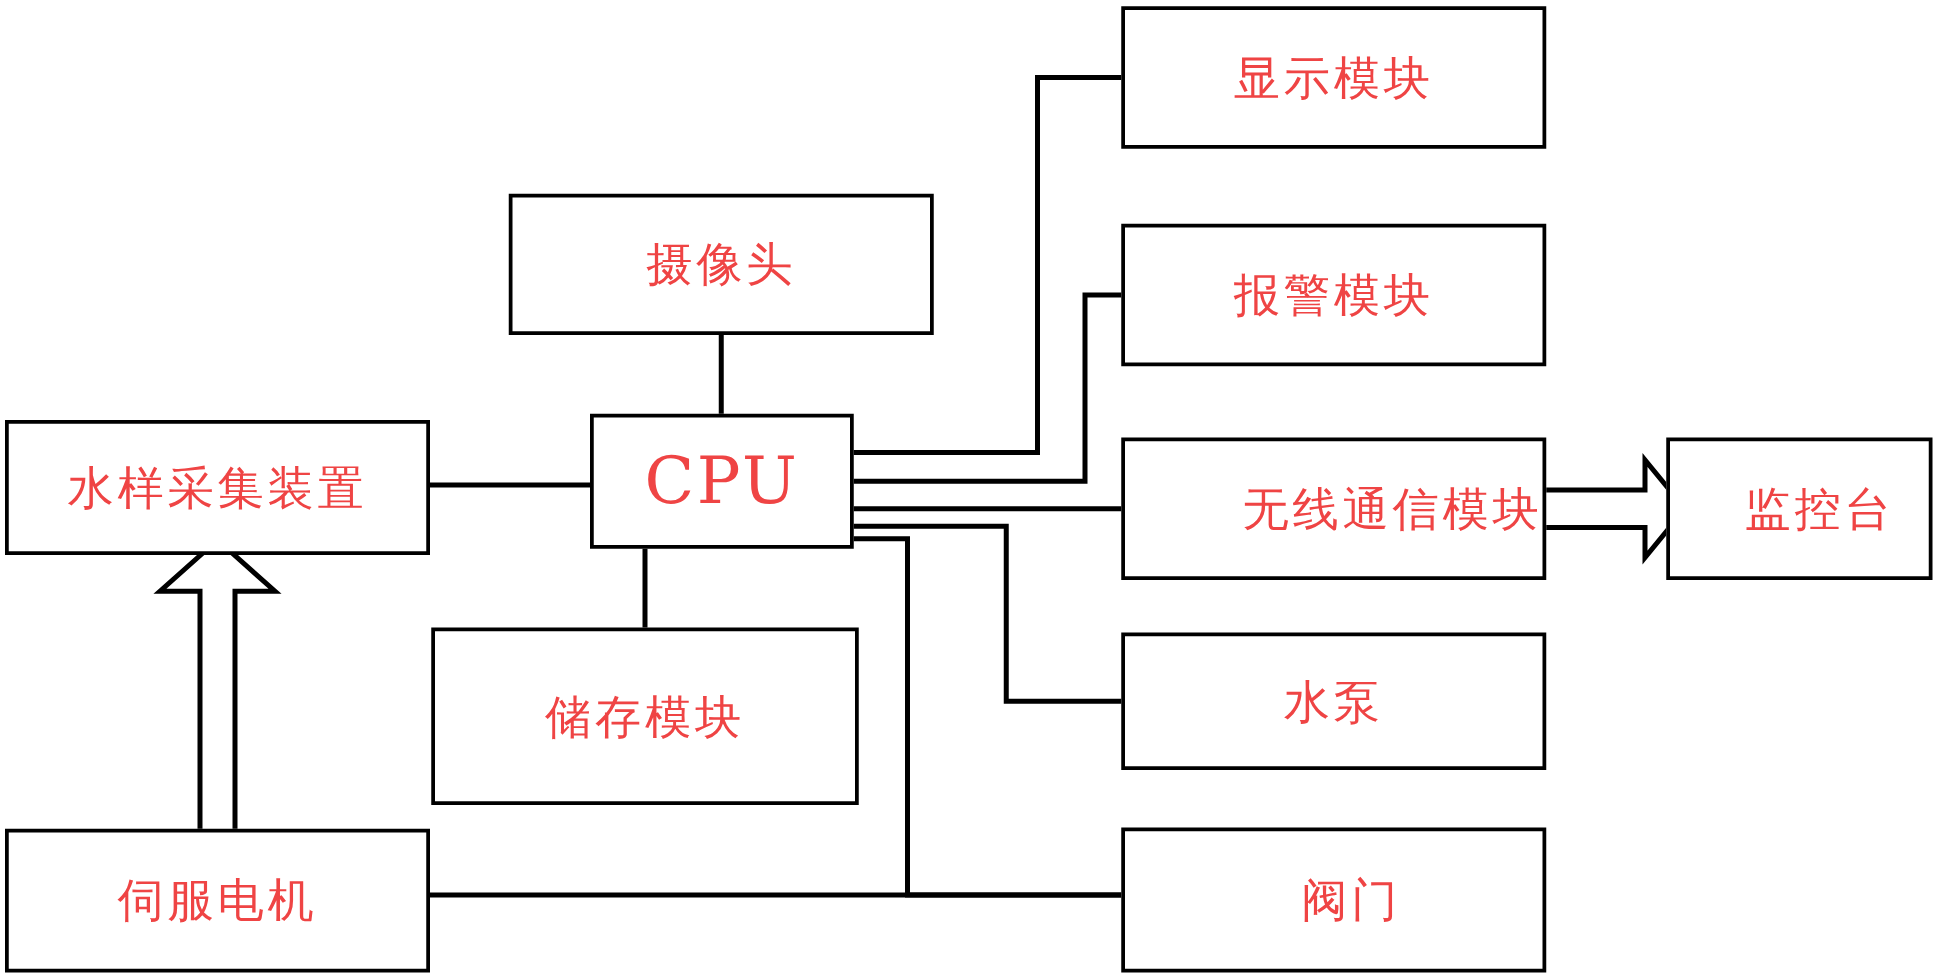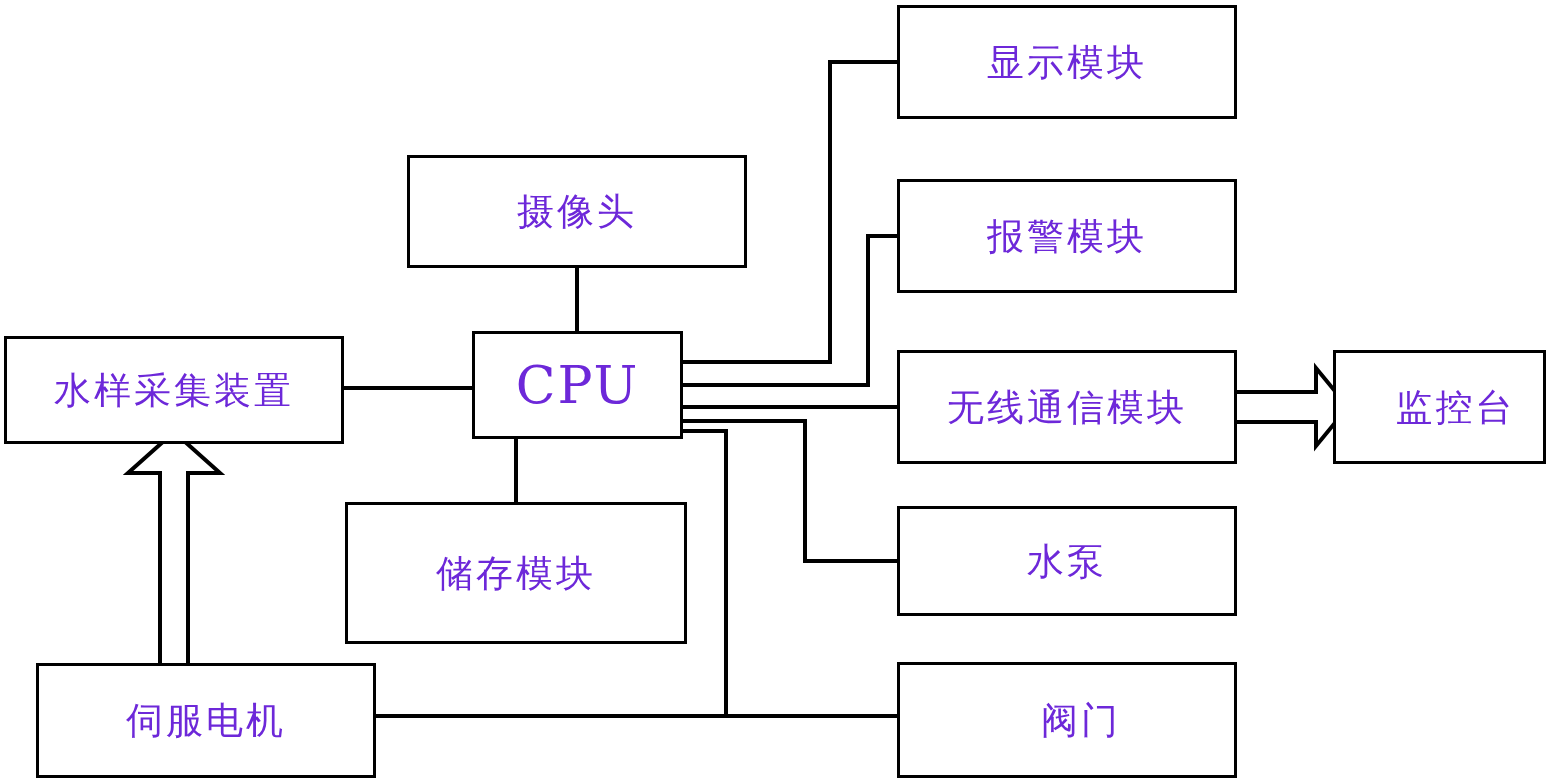--- a/index.html
+++ b/index.html
@@ -28,21 +28,21 @@
     box-sizing: border-box;
     border: 3px solid #000000;
     background: #ffffff;
     display: flex;
     align-items: center;
     justify-content: center;
     z-index: 3;
   }
   .node-label {
     font-family: "DejaVu Sans", "Liberation Sans", sans-serif;
-    color: #6d28d9;
+    color: #ef4444;
     font-size: 37px;
     line-height: 1;
     letter-spacing: 3px;
     white-space: nowrap;
     font-weight: 400;
   }
   .node-label.latin {
     font-family: "DejaVu Serif", "Liberation Serif", serif;
     font-size: 52px;
     letter-spacing: 2px;
@@ -77,21 +77,21 @@
       <path d="M 160 663 L 160 473 L 128 473 L 174 432 L 220 473 L 188 473 L 188 663" stroke-width="4" fill="#ffffff"></path>
 
       <path d="M 1237 392 L 1316 392 L 1316 368 L 1348 407 L 1316 446 L 1316 422 L 1237 422" stroke-width="4" fill="#ffffff"></path>
     </g>
   </svg>
 
   <div class="node" style="left:4px; top:336px; width:340px; height:108px;text-align:center;">
     <span class="node-label">水样采集装置</span>
   </div>
 
-  <div class="node" style="left:4px; top:663px; width:340px; height:115px;margin-left:32px;">
+  <div class="node" style="left:4px; top:663px; width:340px; height:115px;">
     <span class="node-label">伺服电机</span>
   </div>
 
   <div class="node" style="left:407px; top:155px; width:340px; height:113px;">
     <span class="node-label">摄像头</span>
   </div>
 
   <div class="node" style="left:472px; top:331px; width:211px; height:108px;">
     <span class="node-label latin">CPU</span>
   </div>
@@ -101,21 +101,21 @@
   </div>
 
   <div class="node" style="left:897px; top:5px; width:340px; height:114px;">
     <span class="node-label">显示模块</span>
   </div>
 
   <div class="node" style="left:897px; top:179px; width:340px; height:114px;">
     <span class="node-label">报警模块</span>
   </div>
 
-  <div class="node" style="left:897px; top:350px; width:340px; height:114px;">
+  <div class="node" style="left:897px; top:350px; width:340px; height:114px;justify-content:flex-end;">
     <span class="node-label">无线通信模块</span>
   </div>
 
   <div class="node" style="left:897px; top:506px; width:340px; height:110px;">
     <span class="node-label">水泵</span>
   </div>
 
   <div class="node" style="left:897px; top:662px; width:340px; height:116px;padding-left:28px;">
     <span class="node-label">阀门</span>
   </div>

